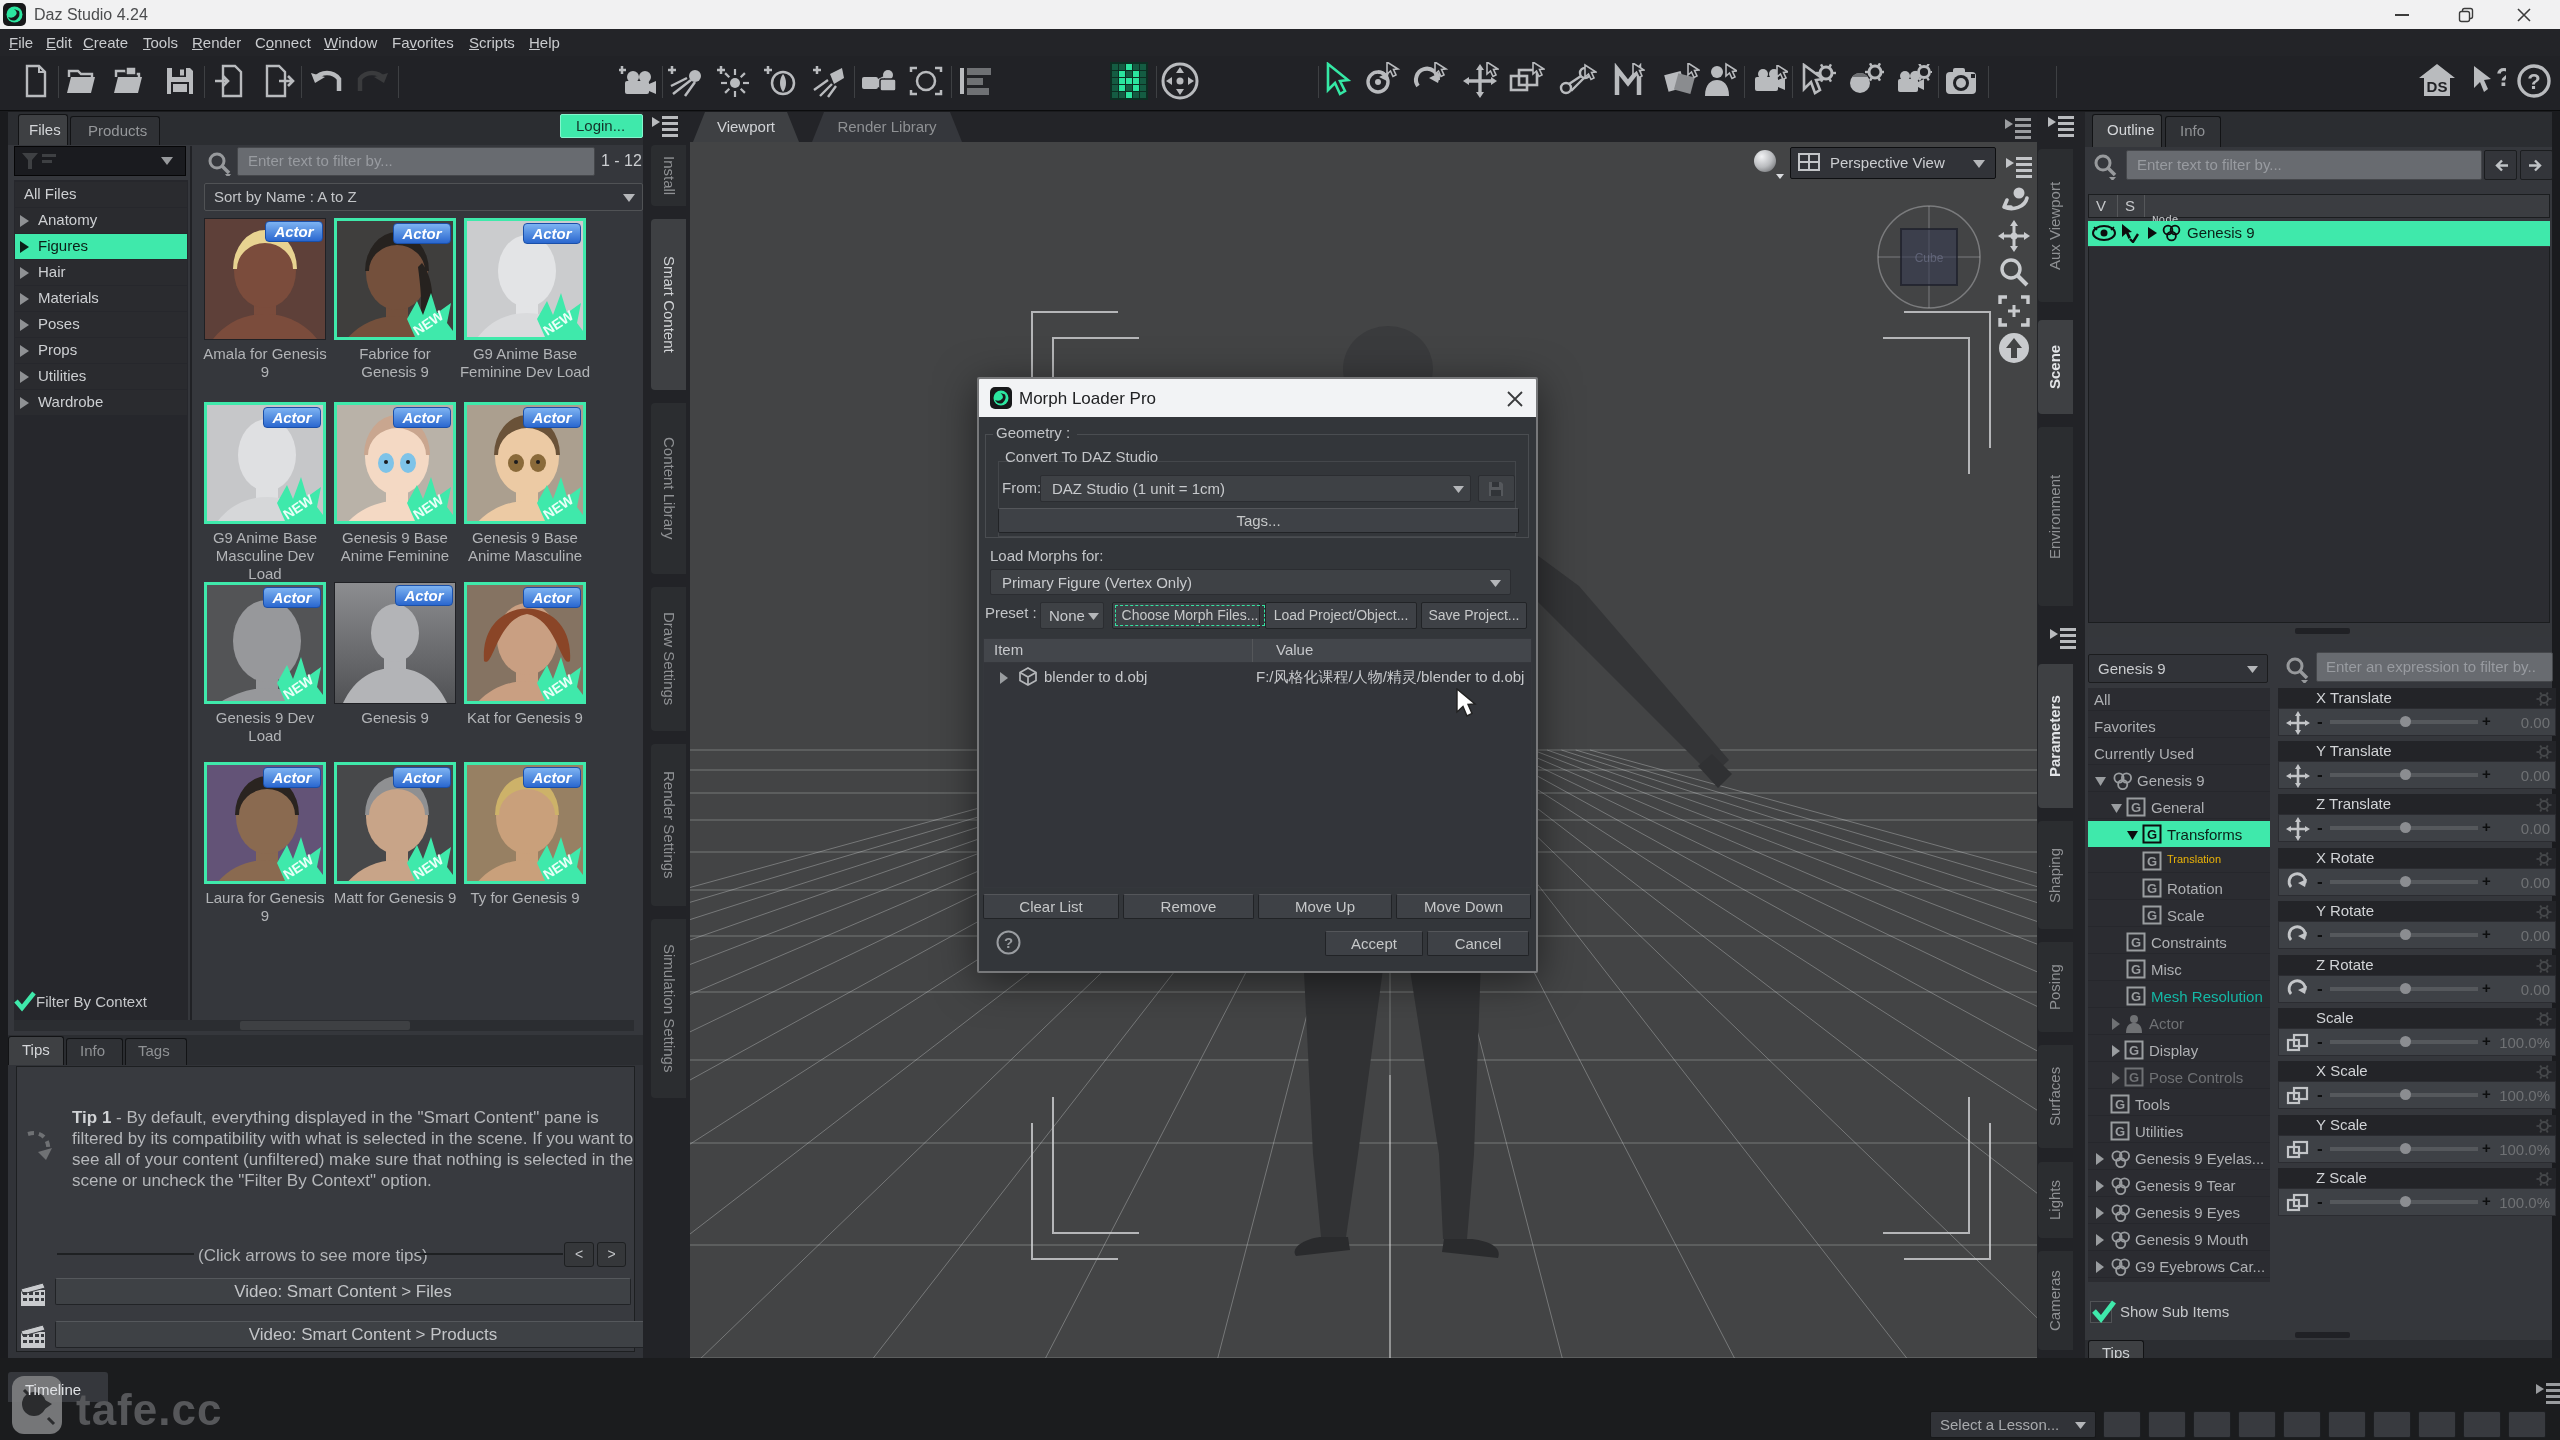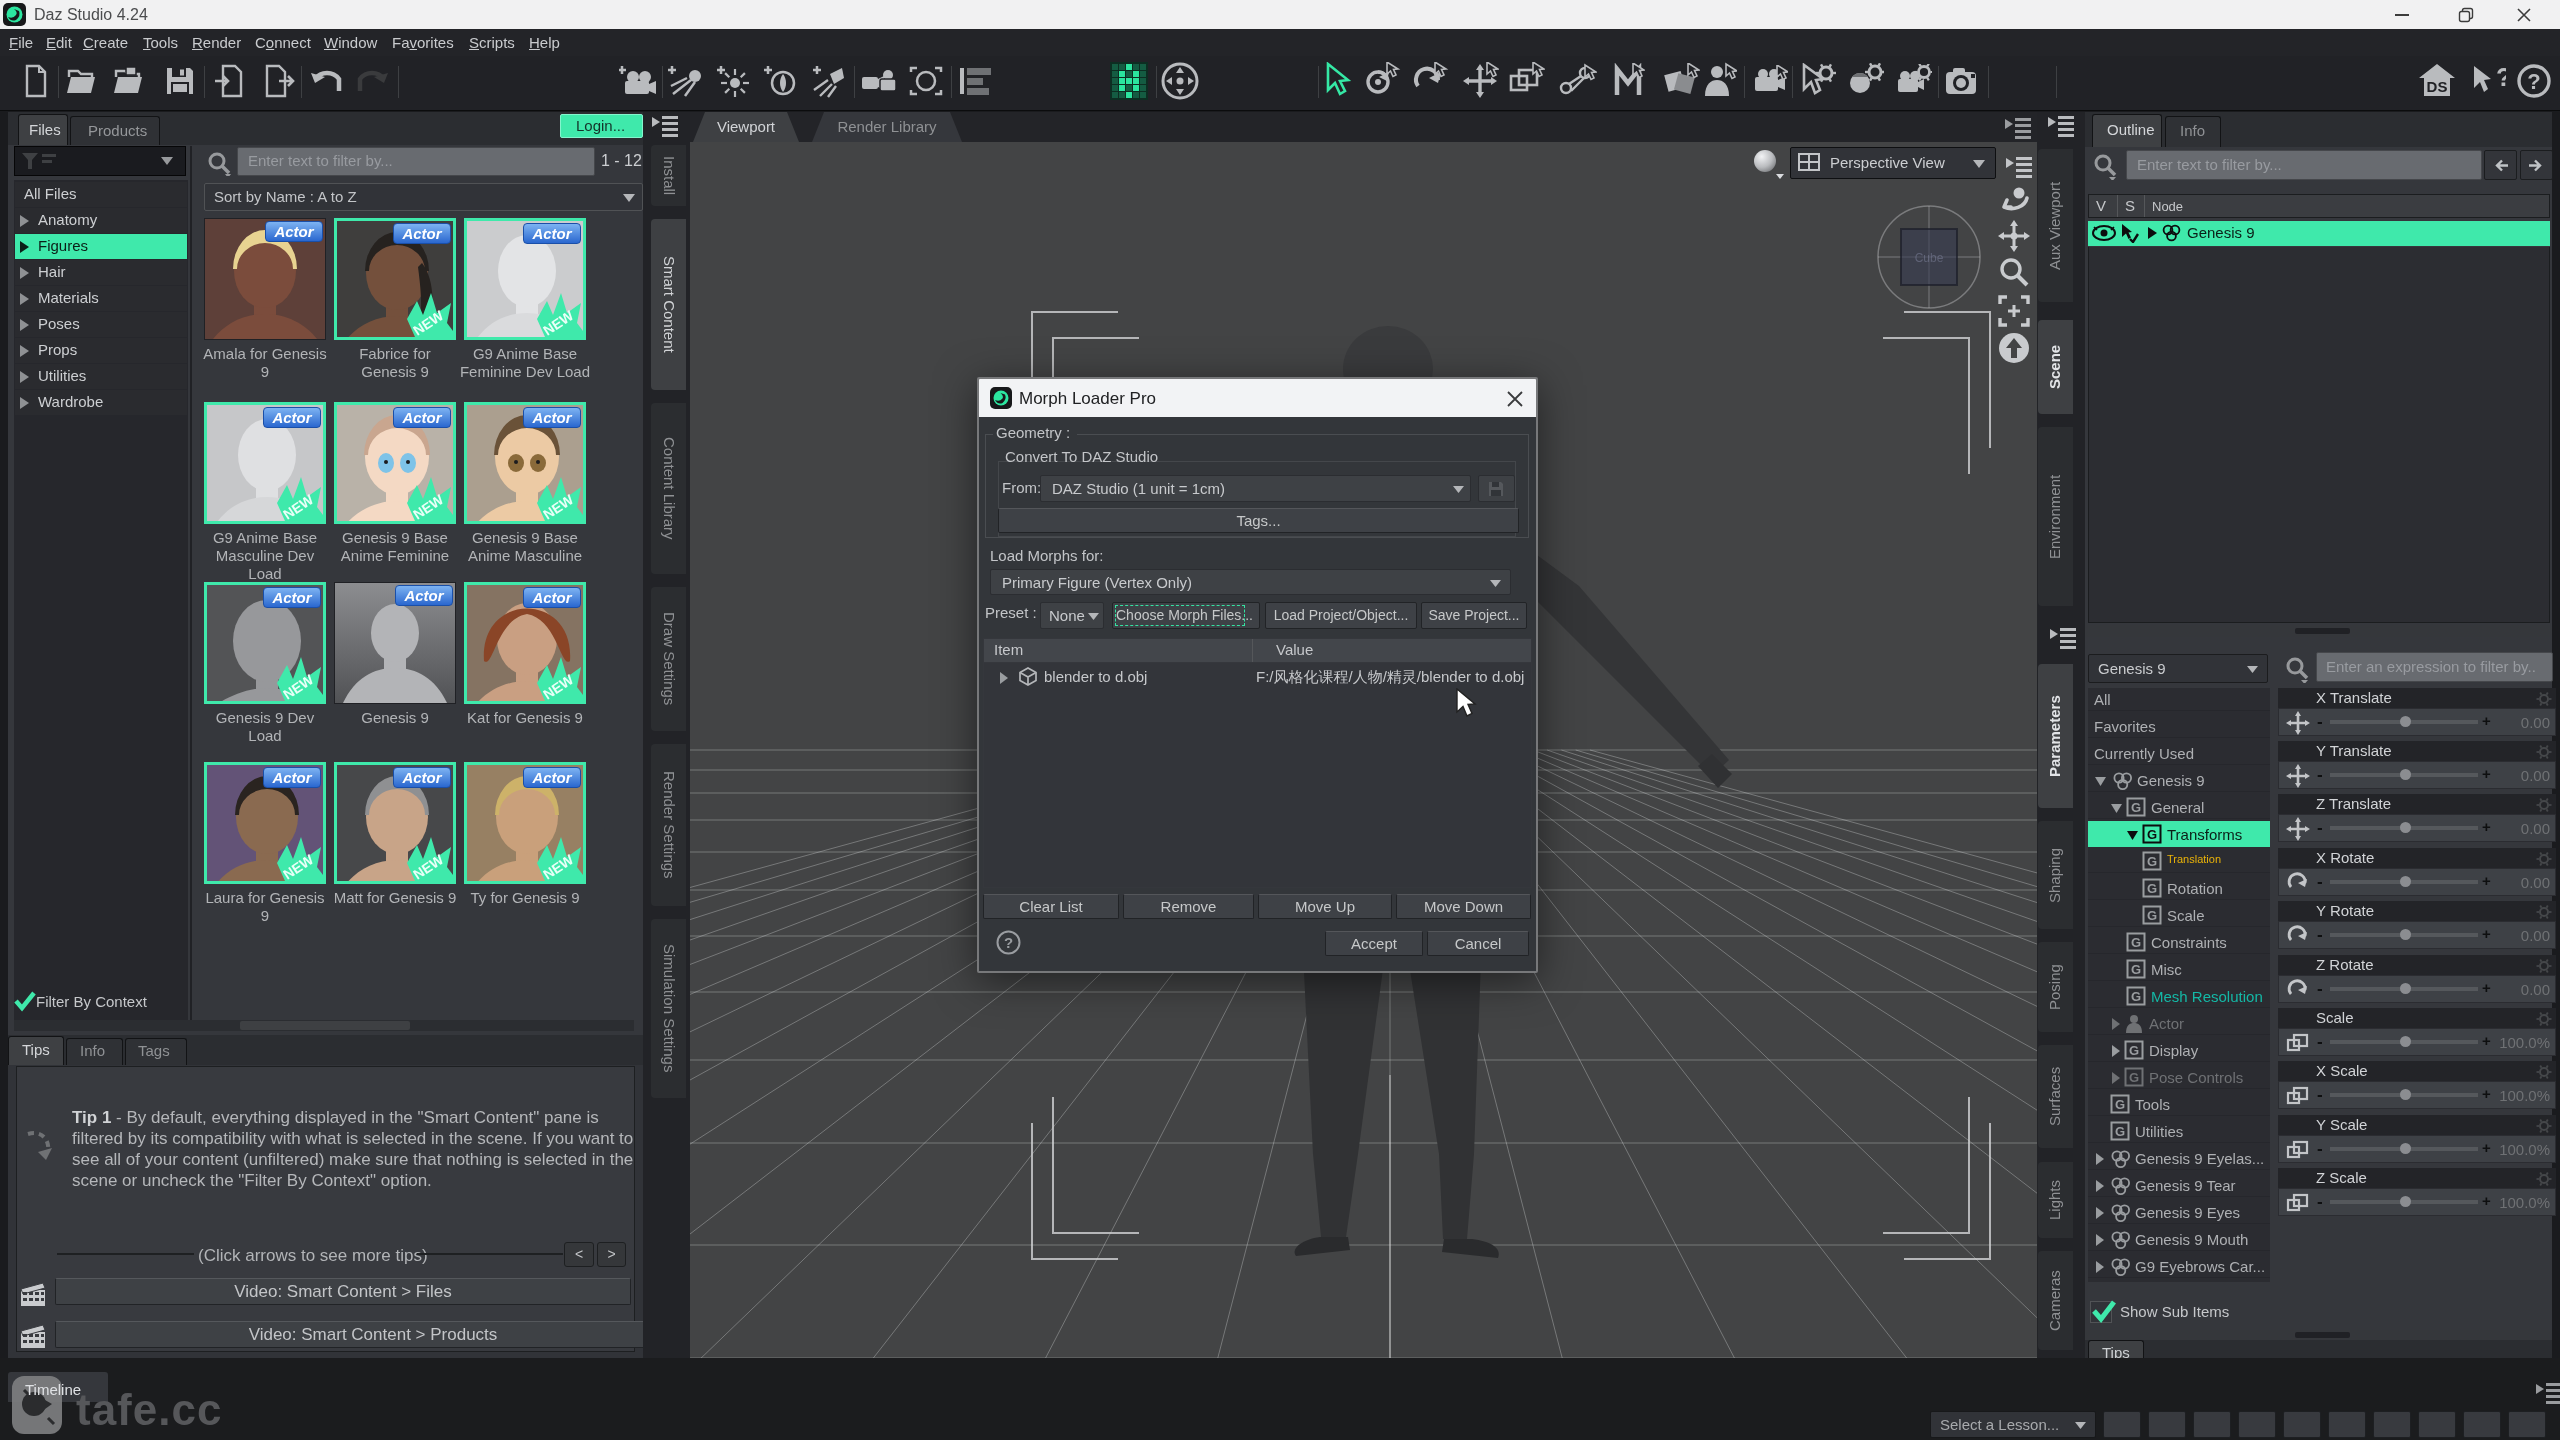--- a/index.html
+++ b/index.html
@@ -785,21 +785,21 @@
 <svg class="abs" style="left:2493px;top:159px" width="16" height="13">
     <path d="M15,6.5 L5,6.5 M9,1.5 L4,6.5 L9,11.5" stroke="#c0c3c6" stroke-width="2.4" fill="none"></path>
   </svg>
 <div class="abs" style="left:2520px;top:150px;width:33px;height:30px;background:#33353a;border:1px solid #1b1d1f;border-radius:2px;"></div>
 <svg class="abs" style="left:2528px;top:159px" width="16" height="13">
     <path d="M1,6.5 L11,6.5 M7,1.5 L12,6.5 L7,11.5" stroke="#c0c3c6" stroke-width="2.4" fill="none"></path>
   </svg>
 <div class="abs" style="left:2088px;top:194px;width:462px;height:24px;background:#3b3d41;border:1px solid #1b1d1f;"></div>
 <div class="abs" style="left:2096px;top:197px;font-size:15px;color:#c6c8cb;white-space:nowrap;">V</div>
 <div class="abs" style="left:2125px;top:197px;font-size:15px;color:#c6c8cb;white-space:nowrap;">S</div>
-<div class="abs" style="left:2152px;top:199px;font-size:13px;color:#c6c8cb;white-space:nowrap;">Node</div>
+<div class="abs" style="left:2152px;top:214px;font-size:11px;color:#c6c8cb;white-space:nowrap;font-family:Liberation Mono, monospace;">Node</div>
 <div class="abs" style="left:2117px;top:195px;width:1px;height:22px;background:#55575a;"></div>
 <div class="abs" style="left:2144px;top:195px;width:1px;height:22px;background:#55575a;"></div>
 <div class="abs" style="left:2088px;top:221px;width:462px;height:25px;background:#3fe9ab;"></div>
 <svg class="abs" style="left:2092px;top:224px" width="24" height="18">
     <ellipse cx="12" cy="9" rx="11" ry="7" fill="none" stroke="#0c0d0e" stroke-width="2"></ellipse>
     <circle cx="12" cy="9" r="3.5" fill="#0c0d0e"></circle>
     <path d="M2,3 L5,6 M22,3 L19,6" stroke="#0c0d0e" stroke-width="1.6"></path>
   </svg>
 <svg class="abs" style="left:2119px;top:223px" width="20" height="20">
     <path d="M3,1 L3,14 L7,10.5 L9.5,16 L12,14.5 L9.5,9.5 L13,9Z" fill="#0c0d0e"></path>
@@ -1299,21 +1299,21 @@
 <svg class="abs" style="left:1489px;top:579px" width="13" height="9">
     <path d="M1,1 L12,1 L6.5,8Z" fill="#b4b6b9"></path>
   </svg>
 <div class="abs" style="left:985px;top:604px;font-size:15px;color:#c3c5c8;white-space:nowrap;">Preset :</div>
 <div class="abs" style="left:1040px;top:602px;width:64px;height:27px;background:#3e4145;border:1px solid #2b2d31;border-radius:2px;"></div>
 <div class="abs" style="left:1049px;top:607px;font-size:15px;color:#c8cacd;white-space:nowrap;">None</div>
 <svg class="abs" style="left:1087px;top:612px" width="13" height="9">
     <path d="M1,1 L12,1 L6.5,8Z" fill="#b4b6b9"></path>
   </svg>
 <div class="abs" style="left:1112px;top:602px;width:148px;height:27px;background:#3e4146;border:1px solid #212326;border-radius:2px;"></div>
-<div class="abs" style="left:1115px;top:605px;width:130px;height:21px;border:1px dashed #35e3a2;color:#c6c8c9;font-size:14px;text-align:center;line-height:19px;white-space:nowrap;">Choose Morph Files...</div>
+<div class="abs" style="left:1115px;top:605px;width:150px;height:21px;border:1px dashed #35e3a2;color:#c6c8c9;font-size:14px;text-align:center;line-height:19px;white-space:nowrap;">Choose Morph Files...</div>
 <div class="abs" style="left:1265px;top:602px;width:152px;height:27px;background:#3e4146;border:1px solid #212326;border-radius:2px;color:#c6c8c9;font-size:14px;text-align:center;line-height:25px;white-space:nowrap;">Load Project/Object...</div>
 <div class="abs" style="left:1421px;top:602px;width:106px;height:27px;background:#3e4146;border:1px solid #212326;border-radius:2px;color:#c6c8c9;font-size:14px;text-align:center;line-height:25px;white-space:nowrap;">Save Project...</div>
 <div class="abs" style="left:983px;top:638px;width:549px;height:25px;background:#43464b;border:1px solid #35373c;"></div>
 <div class="abs" style="left:994px;top:641px;font-size:15px;color:#c6c8cb;white-space:nowrap;">Item</div>
 <div class="abs" style="left:1252px;top:639px;width:1px;height:23px;background:#55575a;"></div>
 <div class="abs" style="left:1260px;top:641px;font-size:15px;color:#c6c8cb;white-space:nowrap;margin-left:16px;">Value</div>
 <div class="abs" style="left:983px;top:663px;width:549px;height:225px;background:#33353a;border:1px solid #35373c;border-top:none;"></div>
 <svg class="abs" style="left:998px;top:671px" width="11" height="14">
     <path d="M2,1 L10,7 L2,13Z" fill="#9a9da0"></path>
   </svg>

